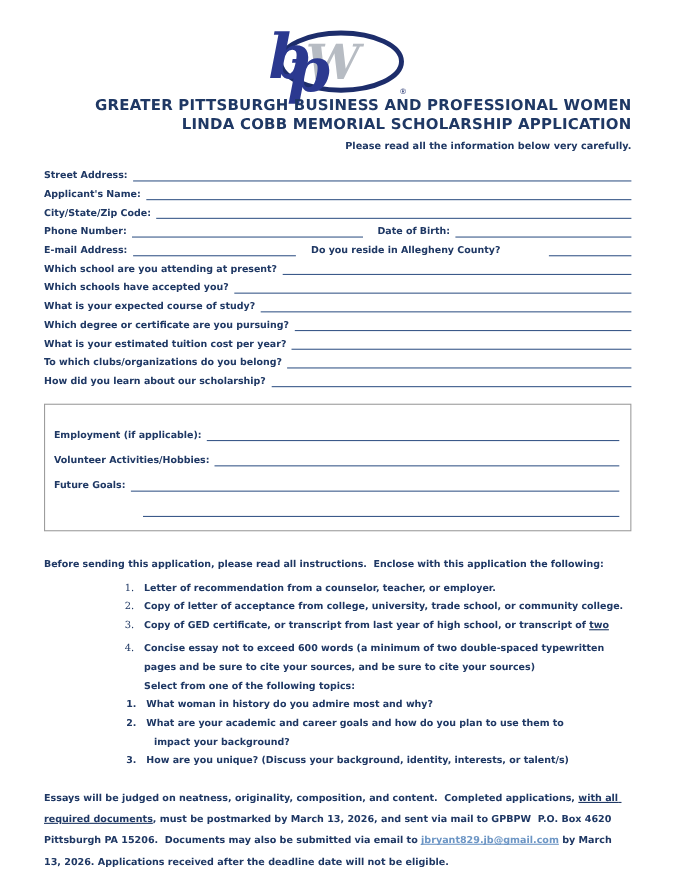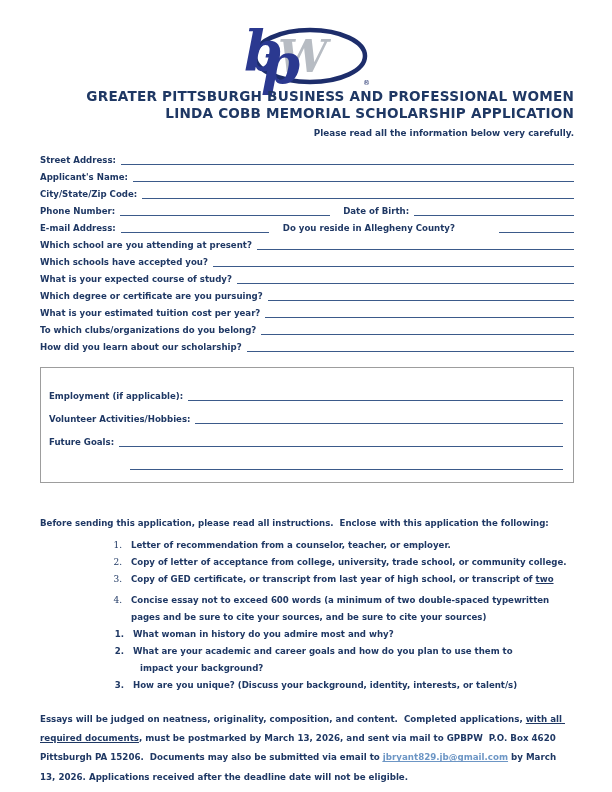--- a/index.html
+++ b/index.html
@@ -25,21 +25,21 @@
   .lbl { font-size:8.6px; font-weight:bold; white-space:nowrap; line-height:14px; }
   .fill { flex:1; border-bottom:1px solid #3b5a8a; margin:0 0 2px 5px; }
   .fill.fixed { flex:none; }
   .sp { flex:none; }
 
   
   .box { margin-top:13px; border:1.5px solid #9d9d9d; padding:12px 10px 10px 8px; }
   .box .row { height:23px; }
 
   
-  .intro { margin-top:34px; font-size:8.6px; font-weight:bold; white-space:pre-wrap; line-height:12px; }
+  .intro { margin-top:24px; font-size:8.6px; font-weight:bold; white-space:pre-wrap; line-height:12px; }
   .list { margin-top:10px; }
   .li { display:flex; margin-bottom:4px; }
   .num { width:82px; text-align:right; font-family:"DejaVu Serif", serif; font-size:9px; line-height:13px; flex:none; }
   .li-text { margin-left:9px; font-size:8.6px; font-weight:bold; line-height:13px; }
   .li-line { margin-bottom:4px; }
   .u { text-decoration:underline;text-align:right; }
   .topics { margin-top:4px; }
   .topic { display:flex; margin-bottom:4px; }
   .num2 { width:109px; text-align:right; font-size:8.6px; font-weight:bold; line-height:13px; flex:none; }
   .indent2 { margin-left:7px; }
@@ -161,20 +161,21 @@
       <span class="num">3.</span>
       <div class="li-text">
         <div class="li-line"><span>Copy of GED certificate, or transcript from last year of high school, or transcript of </span><span class="u">two</span></div>
       </div>
     </div>
     <div class="li">
       <span class="num">4.</span>
       <div class="li-text">
         <div class="li-line">Concise essay not to exceed 600 words (a minimum of two double-spaced typewritten</div>
         <div class="li-line">pages and be sure to cite your sources, and be sure to cite your sources)</div>
+        <div class="li-line">Select from one of the following topics:</div>
         <div class="topics" style="margin-left:-116px;">
           <div class="topic">
             <span class="num2">1.</span>
             <div class="li-text">What woman in history do you admire most and why?</div>
           </div>
           <div class="topic">
             <span class="num2">2.</span>
             <div class="li-text">
               <div class="li-line">What are your academic and career goals and how do you plan to use them to</div>
               <div class="indent2">impact your background?</div>

